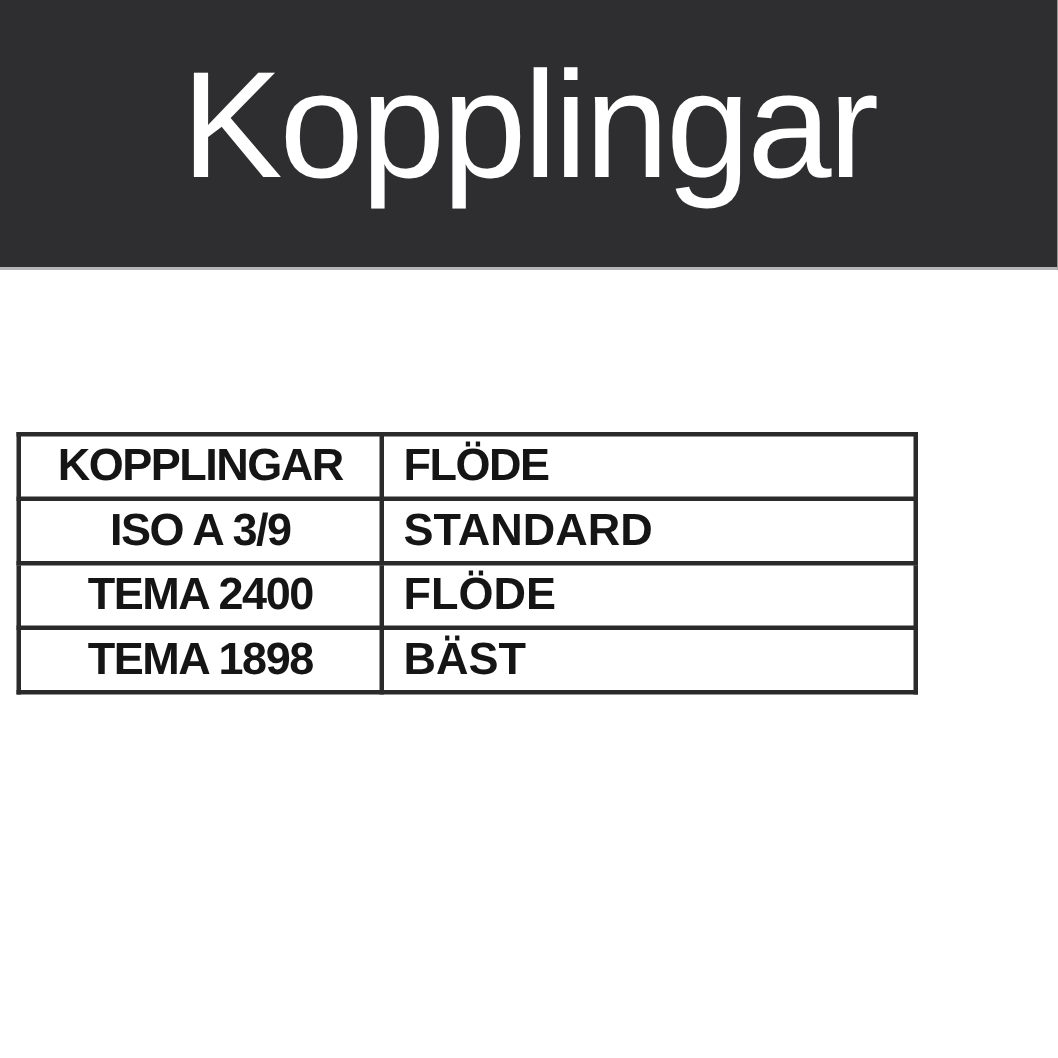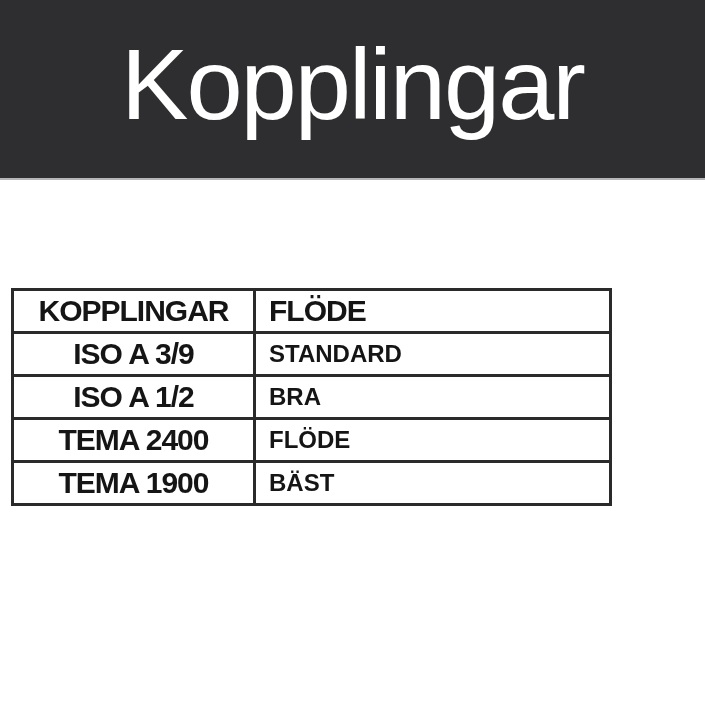--- a/index.html
+++ b/index.html
@@ -63,21 +63,21 @@
     letter-spacing: -1px;
   }
   .spec-table .c2 {
     width: 356px;
     text-align: left;
     padding-left: 13px;
     font-size: 30px;
     letter-spacing: -1px;
   }
   .spec-table td.c2 {
-    font-size: 24px;
+    font-size: 30px;
     letter-spacing: 0;
   }
 </style>
 </head>
 <body>
 
 <div class="banner">
   <div class="banner-title">Kopplingar</div>
 </div>
 
@@ -87,25 +87,21 @@
       <th class="c1">KOPPLINGAR</th>
       <th class="c2">FLÖDE</th>
     </tr>
   </thead>
   <tbody id="table-body">
       <tr>
         <td class="c1">ISO A 3/9</td>
         <td class="c2">STANDARD</td>
       </tr>
       <tr>
-        <td class="c1">ISO A 1/2</td>
-        <td class="c2">BRA</td>
-      </tr>
-      <tr>
         <td class="c1">TEMA 2400</td>
         <td class="c2">FLÖDE</td>
       </tr>
       <tr>
-        <td class="c1">TEMA 1900</td>
+        <td class="c1">TEMA 1898</td>
         <td class="c2">BÄST</td>
       </tr>
     </tbody>
 </table>
 
 </body></html>

